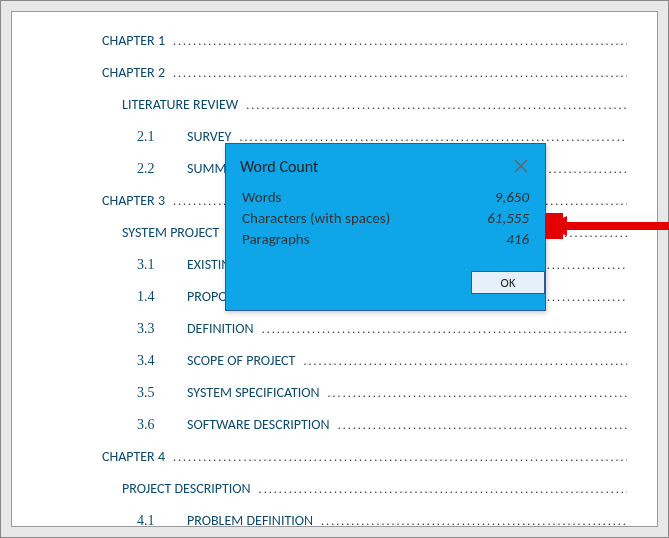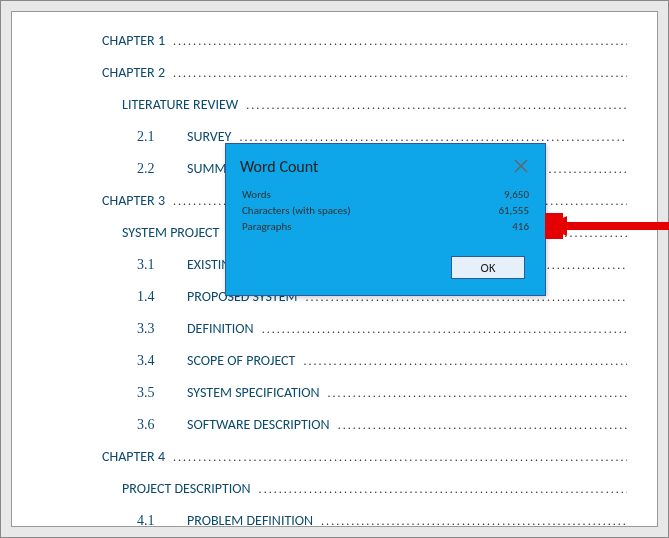--- a/index.html
+++ b/index.html
@@ -102,32 +102,33 @@
     .close-btn svg {
       stroke: #666;
       stroke-width: 1.5;
     }
     .dialog-body {
       padding: 4px 16px 2px 16px;
     }
     .stat-row {
       display: flex;
       justify-content: space-between;
-      font-size: 11px;
+      font-size: 15px;
       color: #333;
       margin-bottom: 3px;
       align-items: center;
     }
     .stat-value {
       text-align: right;
+      font-style: italic;
     }
     .dialog-footer {
       display: flex;
       justify-content: flex-end;
-      padding: 18px 20px 16px 16px;
+      padding: 18px 0 16px 16px;
     }
     .ok-btn {
       width: 74px;
       height: 23px;
       background: #e5f0fa;
       border: 1px solid #2a5a9e;
       font-size: 12.5px;
       color: #222;
       cursor: pointer;
       display: flex;

